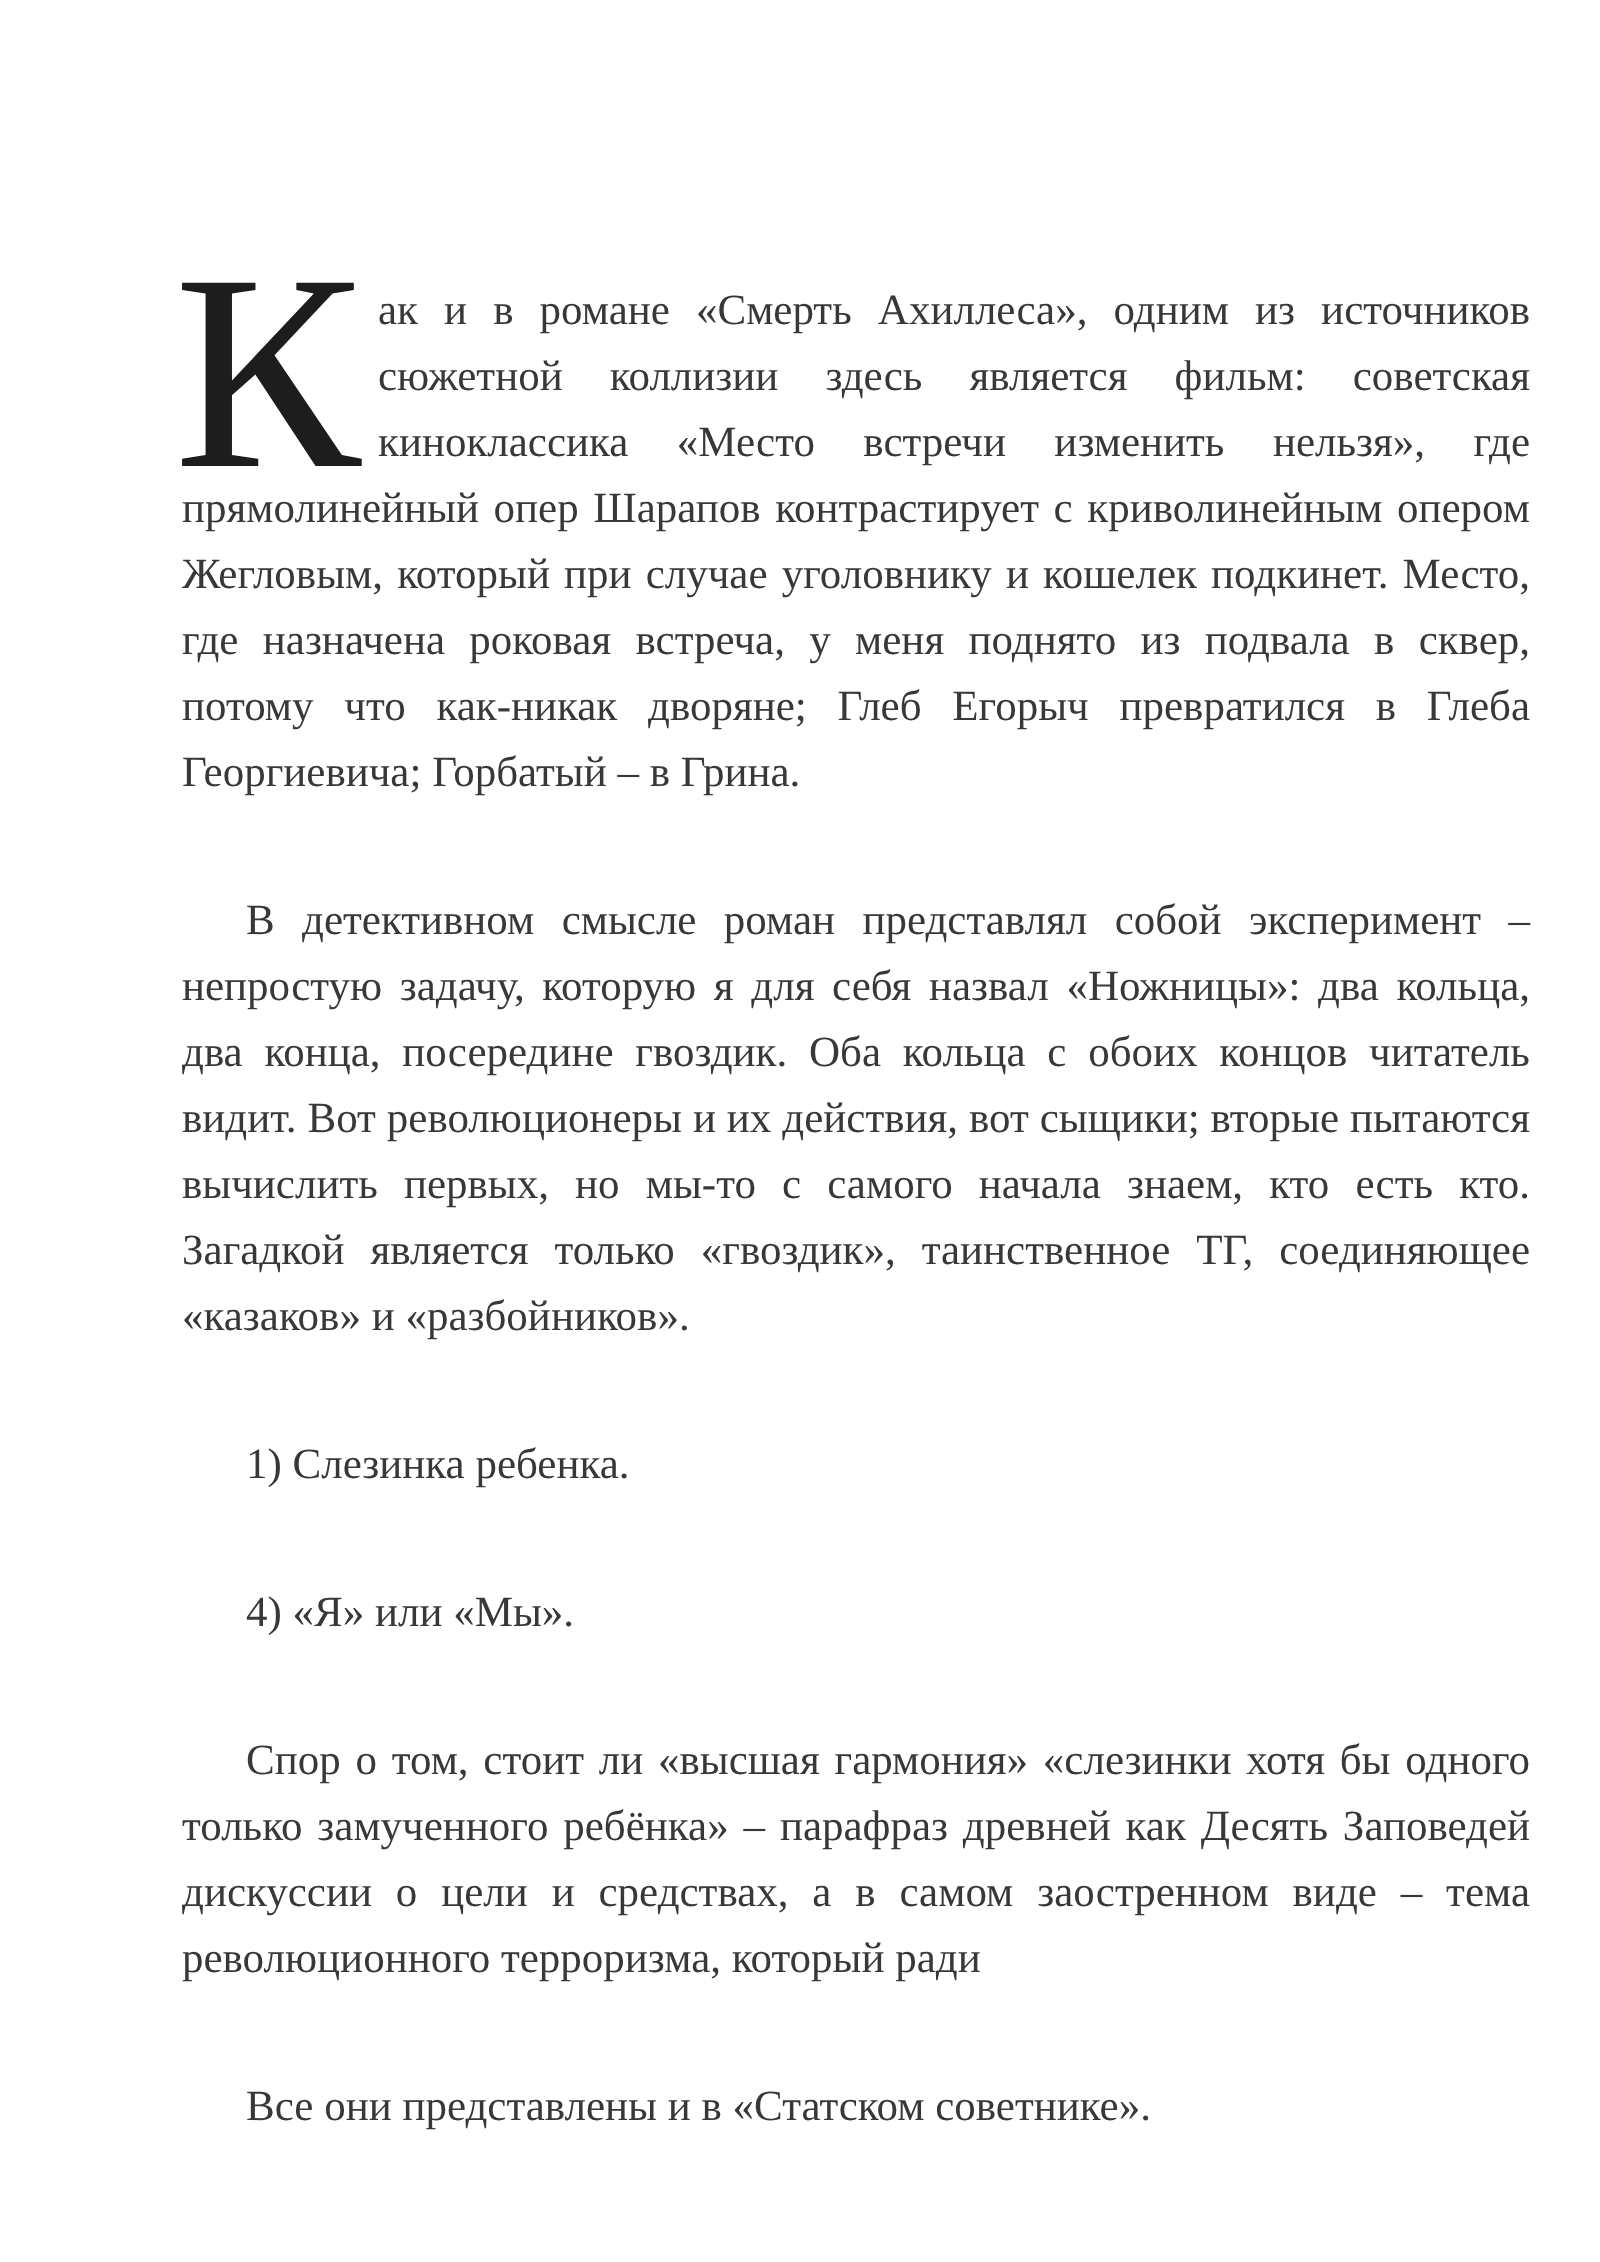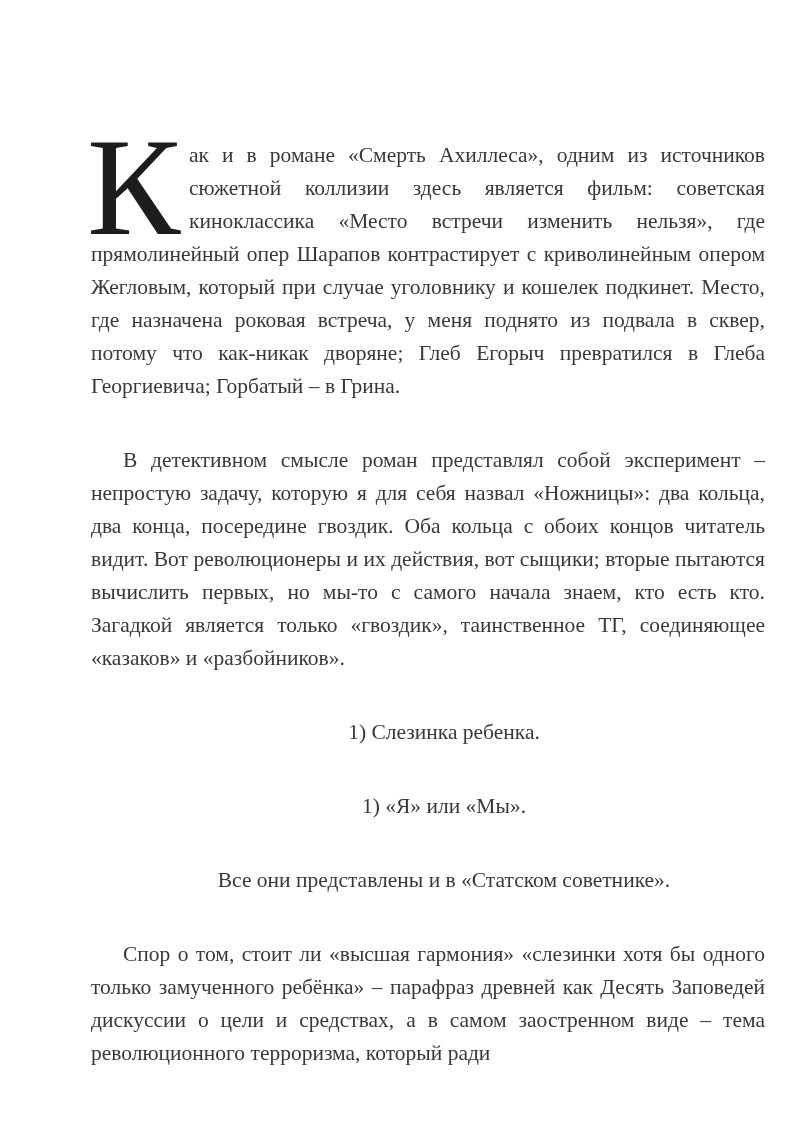--- a/index.html
+++ b/index.html
@@ -30,21 +30,21 @@
     text-align: justify;
   }
   .para {
     margin: 0 0 9px 0;
   }
   .para.indent {
     text-indent: 32px;
     margin-top: 41px;
   }
   .list-item {
-    text-align: center;
+    text-align: left;
   }
   
   .dropcap {
     float: left;
     width: 88px;
     height: 99px;
     margin: 0 10px 0 0;
     position: relative;
   }
   .dropcap .glyph {
@@ -67,21 +67,21 @@
       <span class="dropcap">
           <span class="glyph">К</span>
         </span><span>ак и в романе «Смерть Ахиллеса», одним из источников сюжетной коллизии здесь является фильм: советская киноклассика «Место встречи изменить нельзя», где прямолинейный опер Шарапов контрастирует с криволинейным опером Жегловым, который при случае уголовнику и кошелек подкинет. Место, где назначена роковая встреча, у меня поднято из подвала в сквер, потому что как-никак дворяне; Глеб Егорыч превратился в Глеба Георгиевича; Горбатый – в Грина.</span>
     </p>
 
     <p class="para indent">В детективном смысле роман представлял собой эксперимент – непростую задачу, которую я для себя назвал «Ножницы»: два кольца, два конца, посередине гвоздик. Оба кольца с обоих концов читатель видит. Вот революционеры и их действия, вот сыщики; вторые пытаются вычислить первых, но мы-то с самого начала знаем, кто есть кто. Загадкой является только «гвоздик», таинственное ТГ, соединяющее «казаков» и «разбойников».</p>
 
 
     <p class="para indent list-item">1) Слезинка ребенка.</p>
 
-    <p class="para indent list-item">1) «Я» или «Мы».</p>
+    <p class="para indent list-item">4) «Я» или «Мы».</p>
 
 
+    <p class="para indent">Спор о том, стоит ли «высшая гармония» «слезинки хотя бы одного только замученного ребёнка» – парафраз древней как Десять Заповедей дискуссии о цели и средствах, а в самом заостренном виде – тема революционного терроризма, который ради</p>
+
     <p class="para indent list-item">Все они представлены и в «Статском советнике».</p>
-
-    <p class="para indent">Спор о том, стоит ли «высшая гармония» «слезинки хотя бы одного только замученного ребёнка» – парафраз древней как Десять Заповедей дискуссии о цели и средствах, а в самом заостренном виде – тема революционного терроризма, который ради</p>
 
   </div>
 </main>
 
 </body></html>

